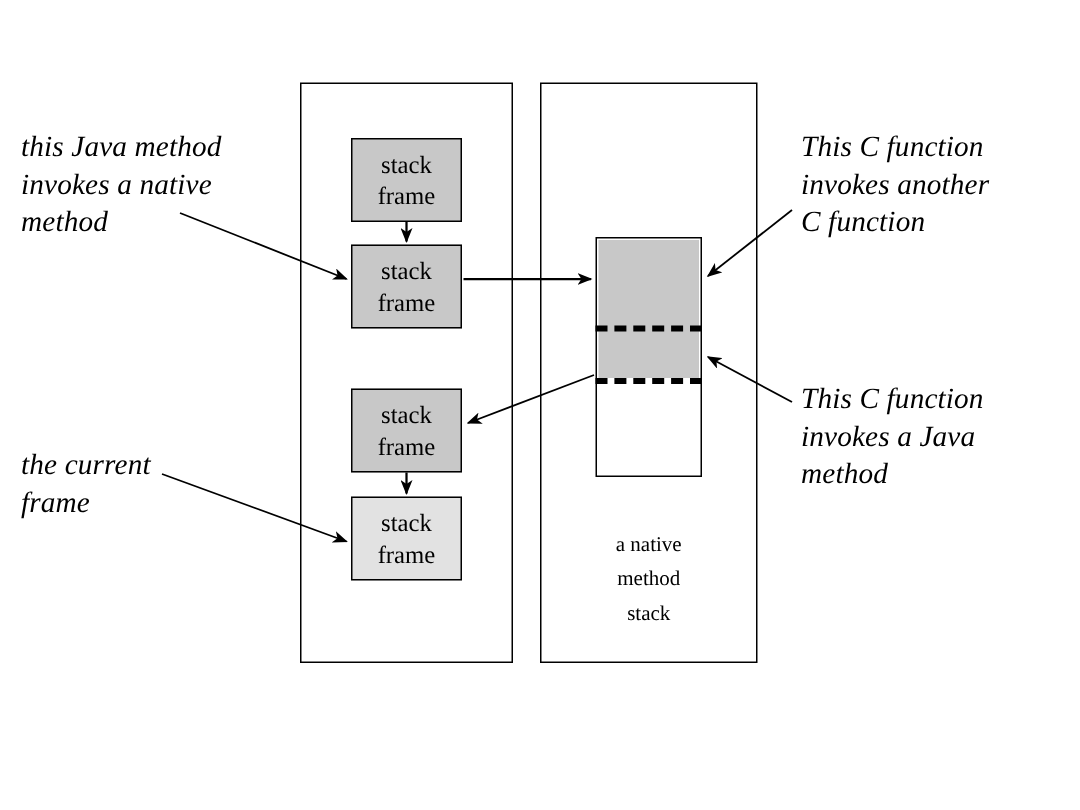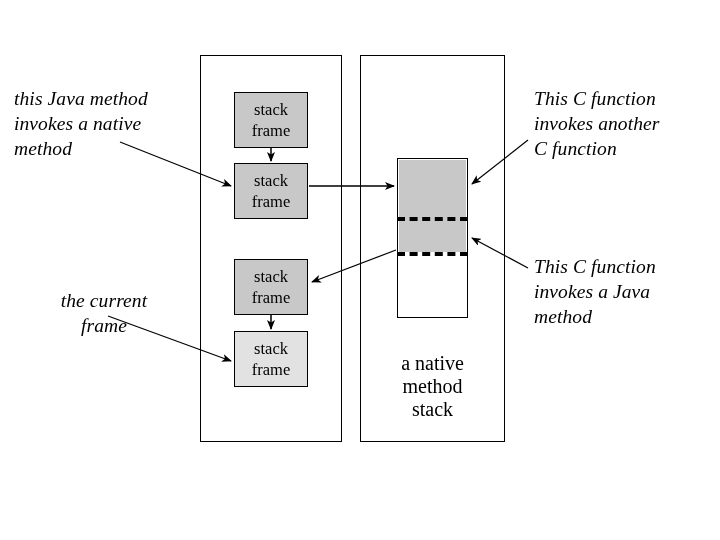--- a/index.html
+++ b/index.html
@@ -65,21 +65,21 @@
   .dash-line {
     position: absolute;
     height: 0;
     border-top: 4px dashed #000000;
   }
 
   
   .caption {
     position: absolute;
     text-align: center;
-    font-size: 20px;
+    font-size: 14px;
     line-height: 23px;
     font-style: normal;
   }
 
   
   #arrows {
     position: absolute;
     left: 0;
     top: 0;
     width: 720px;
@@ -93,21 +93,21 @@
 <div id="stage">
 
   <div class="annot" style="left:14px; top:86px; width:180px;">this Java method
 invokes a native
 method</div>
 
   <div class="annot" style="left:534px; top:86px; width:180px;">This C function
 invokes another
 C function</div>
 
-  <div class="annot" style="left:14px; top:288px; width:180px;text-align:center;">the current
+  <div class="annot" style="left:14px; top:298px; width:180px;">the current
 frame</div>
 
   <div class="annot" style="left:534px; top:254px; width:180px;">This C function
 invokes a Java
 method</div>
 
   <div class="container" style="left:200px; top:55px; width:142px; height:387px;"></div>
 
   <div class="frame" style="left:234px; top:92px; width:74px; height:56px; background:#c8c8c8;">
     <span>stack</span>

